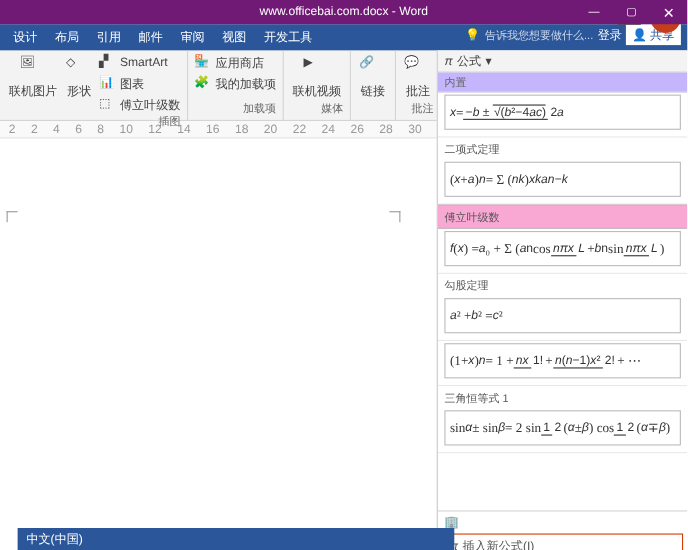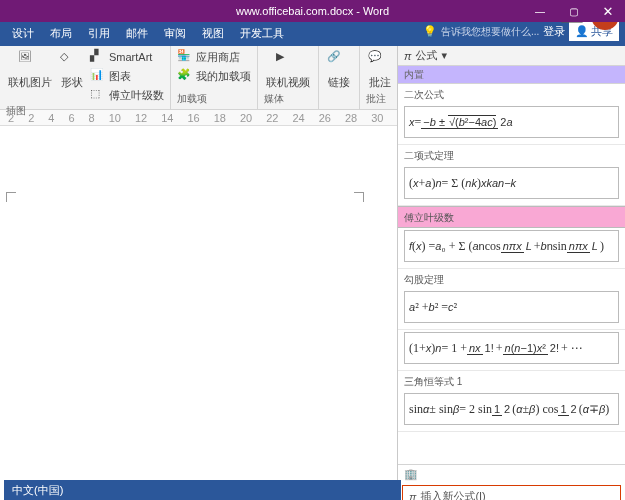--- a/index.html
+++ b/index.html
@@ -11,21 +11,21 @@
 .win-btn.close{font-size:13px}
 .ribbon-tabs{background:#2b579a;height:24px;display:flex;align-items:flex-start;padding-left:4px;color:#fff}
 .tab{padding:4px 8px;font-size:11px;cursor:pointer}
 .ribbon-right{margin-left:auto;display:flex;align-items:center;gap:4px;padding-right:6px;font-size:11px}
 .ribbon-right .tell{color:#cbd6ea;font-size:10px}
 .ribbon-right .login{color:#fff}
 .share-btn{background:#fff;color:#2b579a;padding:2px 6px;display:flex;align-items:center;gap:2px}
 .ribbon{background:#f3f3f3;height:64px;border-bottom:1px solid #d4d4d4;display:flex}
 .ribbon-group{border-right:1px solid #d4d4d4;padding:2px 6px;display:flex;flex-direction:column;justify-content:space-between}
 .group-items{display:flex;gap:4px;align-items:flex-start;flex:1}
-.group-label{font-size:10px;color:#666;text-align:left;padding-bottom:1px}
+.group-label{font-size:10px;color:#666;text-align:right;padding-bottom:1px}
 .big-btn{display:flex;flex-direction:column;align-items:center;gap:1px;padding:2px;font-size:10px;color:#444}
 .small-item{display:flex;align-items:center;gap:3px;font-size:10px;color:#444;padding:1px 0}
 .small-stack{display:flex;flex-direction:column;gap:1px}
 .icon-box{width:16px;height:16px;display:inline-block}
 .icon-large{width:24px;height:24px}
 .top-extra{position:absolute;right:6px;top:2px;display:flex;align-items:center;gap:8px}
 .envelope{position:relative;color:#555}
 .badge{position:absolute;top:-4px;right:-6px;background:#d83b01;color:#fff;border-radius:50%;width:12px;height:12px;font-size:8px;display:flex;align-items:center;justify-content:center}
 .office-circle{width:28px;height:28px;border-radius:50%;background:#c43e1c;color:#fff;font-size:7px;display:flex;align-items:center;justify-content:center;text-align:center;line-height:1}
 .ruler{height:16px;background:#f9f9f9;border-bottom:1px solid #ddd;font-size:8px;color:#999;display:flex;align-items:center;padding-left:8px;gap:14px;overflow:hidden}
@@ -36,21 +36,21 @@
 .eq-header{background:#f3f3f3;height:20px;border-bottom:1px solid #d4d4d4;display:flex;align-items:center;padding:0 6px;gap:4px;font-size:11px;color:#444}
 .eq-subhead{background:#c4b5fd;height:18px;border-bottom:1px solid #d4d4d4;padding:2px 6px;font-size:10px;color:#666}
 .eq-list{overflow-y:auto;height:380px}
 .eq-item{border-bottom:1px solid #e8e8e8}
 .eq-title{font-size:10px;color:#555;padding:4px 6px 2px}
 .eq-box{margin:2px 6px 6px;border:1px solid #bbb;padding:6px 4px;background:#fff;font-family:'Cambria Math',serif;font-size:12px;color:#333;min-height:32px;display:flex;align-items:center}
 .eq-item.sel .eq-title{background:#f9a8d4;border-top:1px solid #bbb;border-bottom:1px solid #bbb}
 .eq-footer{border-top:1px solid #d4d4d4}
 .eq-foot-row{padding:3px 6px;font-size:10px;color:#555;display:flex;align-items:center;gap:4px}
 .eq-foot-row.hl{border:1px solid #d83b01;margin:1px 4px}
-.statusbar{position:absolute;bottom:0;left:4px;width:397px;height:20px;background:#2b579a;color:#fff;display:flex;align-items:center;padding:0 8px;gap:10px;font-size:10px}
+.statusbar{position:absolute;bottom:0;left:16px;width:397px;height:20px;background:#2b579a;color:#fff;display:flex;align-items:center;padding:0 8px;gap:10px;font-size:10px}
 .frac{display:inline-flex;flex-direction:row;align-items:flex-start;vertical-align:middle;font-size:10px}
 .frac .num{border-bottom:1px solid #333;padding:0 2px}
 .frac .den{padding:0 2px}
 .sqrt{border-top:1px solid #333;padding-left:1px}
 </style>
 </head>
 <body>
 
 <div class="top-extra">
   <span class="envelope">
@@ -226,21 +226,20 @@
 
 <div class="eq-panel">
   <div class="eq-header">
     <span style="font-style:italic">π</span>
     <span>公式</span>
     <span>▾</span>
   </div>
   <div class="eq-subhead">内置</div>
   <div class="eq-list">
     <div class="eq-item">
-      <div class="eq-title">二次公式</div>
       <div class="eq-box"><i>x</i> = <span class="frac">
             <span class="num">−<i>b</i> ± <span class="sqrt">√(<i>b</i>²−4<i>ac</i>)</span></span>
             <span class="den">2<i>a</i></span>
           </span></div>
     </div>
     <div class="eq-item">
       <div class="eq-title">二项式定理</div>
       <div class="eq-box">(<i>x</i>+<i>a</i>)<sup><i>n</i></sup> = Σ (<sup><i>n</i></sup><sub><i>k</i></sub>) <i>x</i><sup><i>k</i></sup><i>a</i><sup><i>n−k</i></sup></div>
     </div>
     <div class="eq-item sel">

